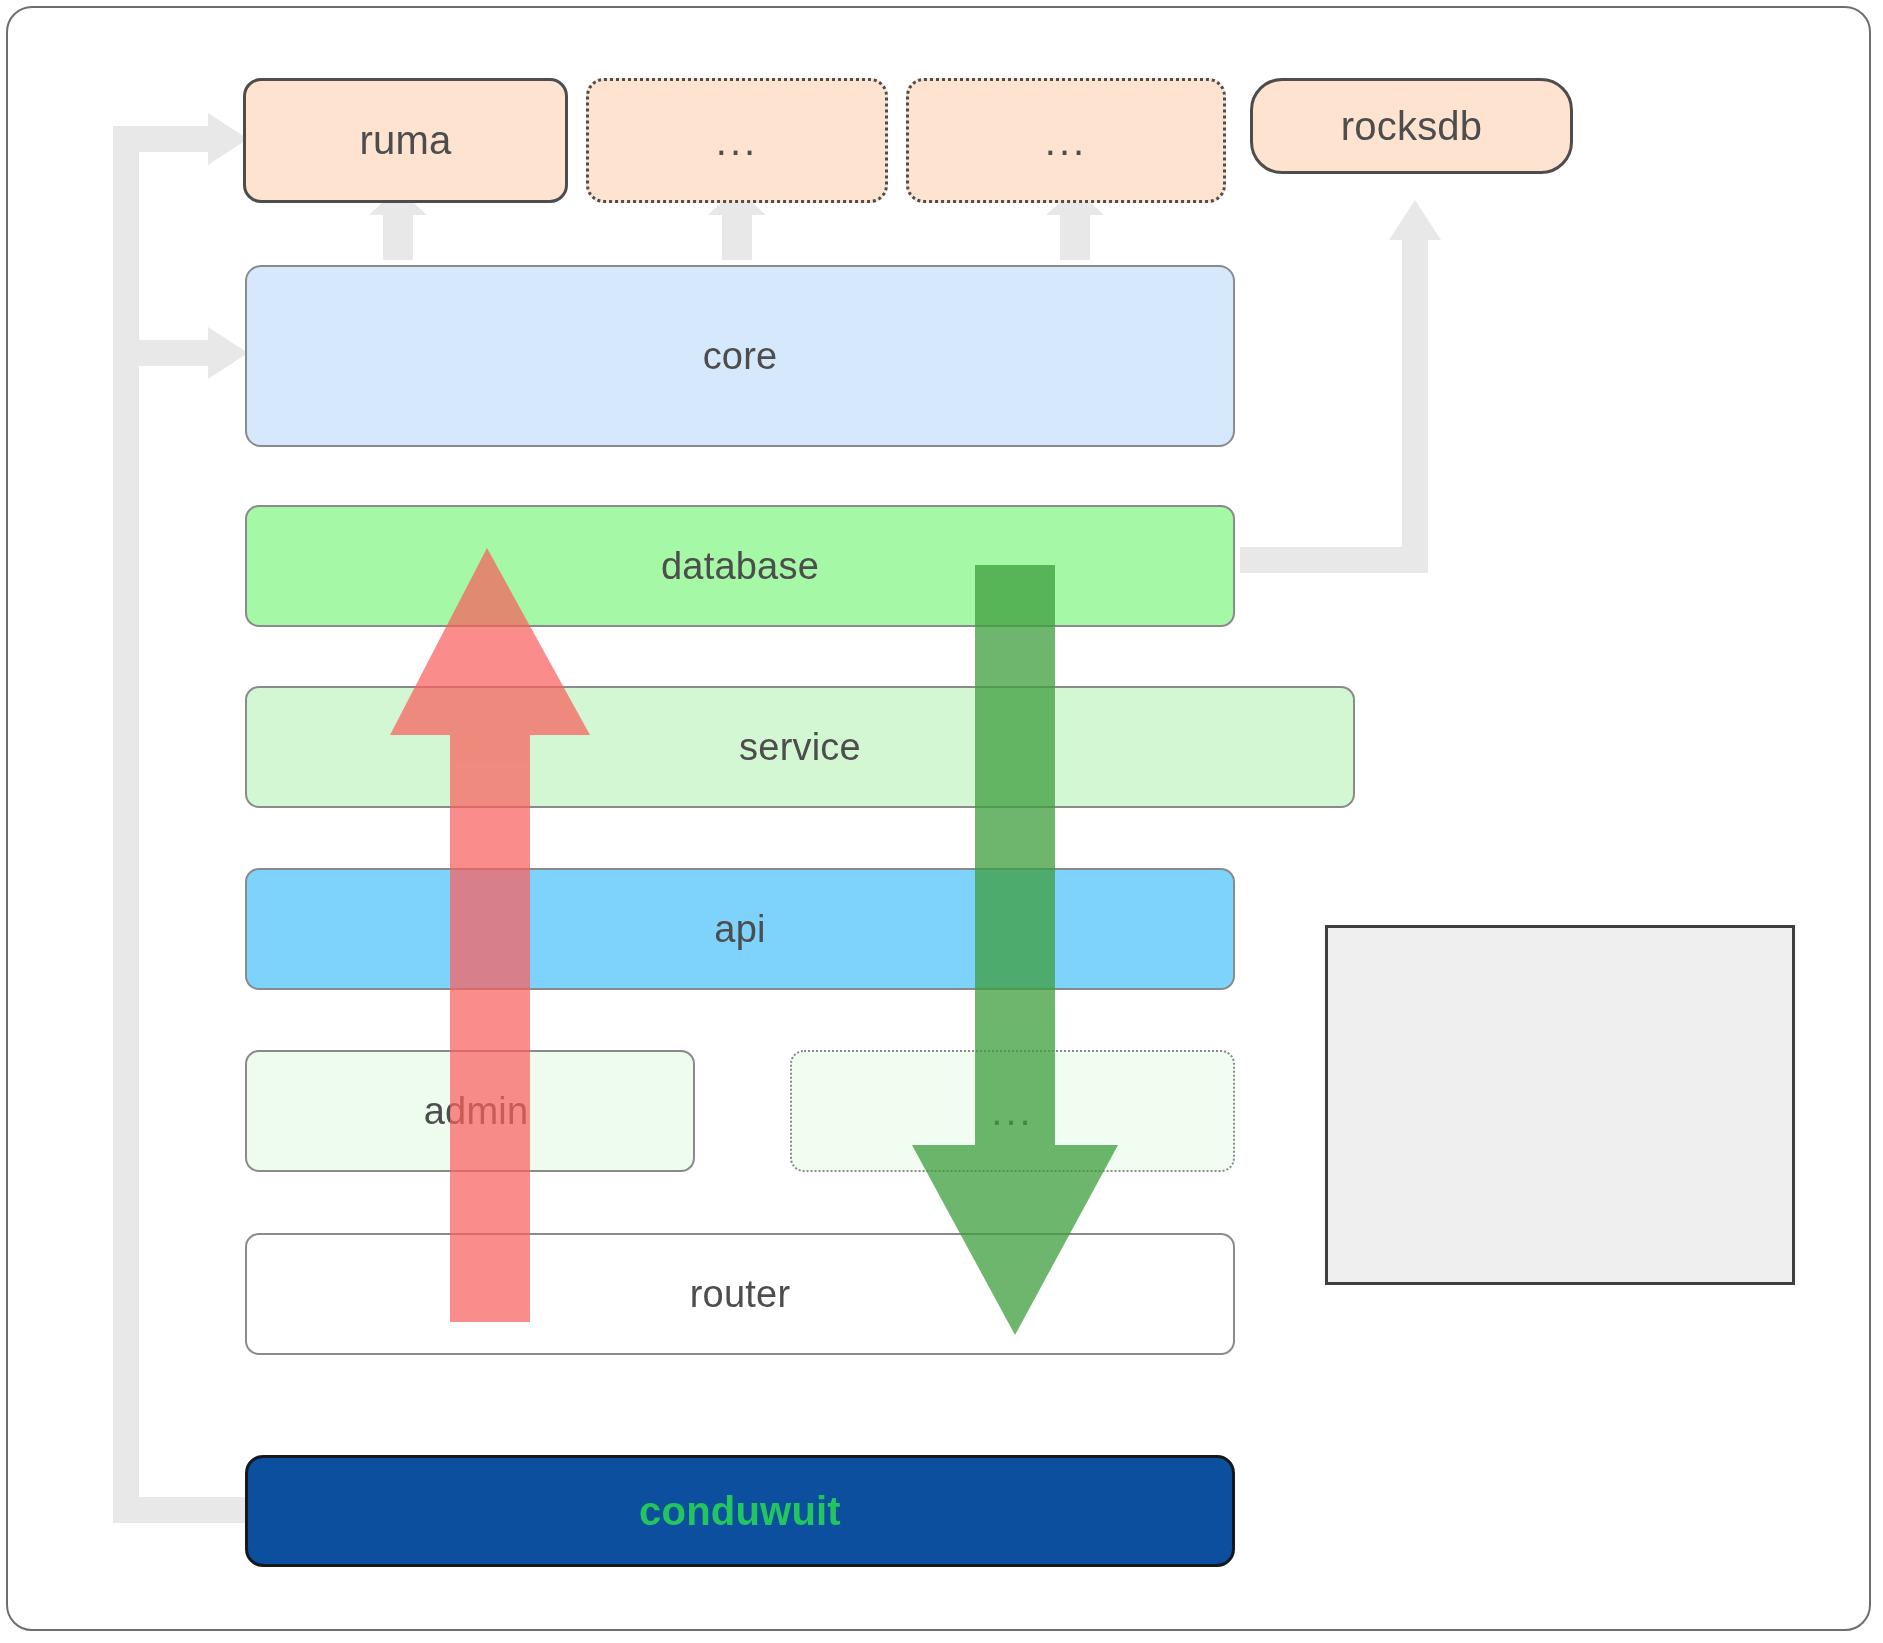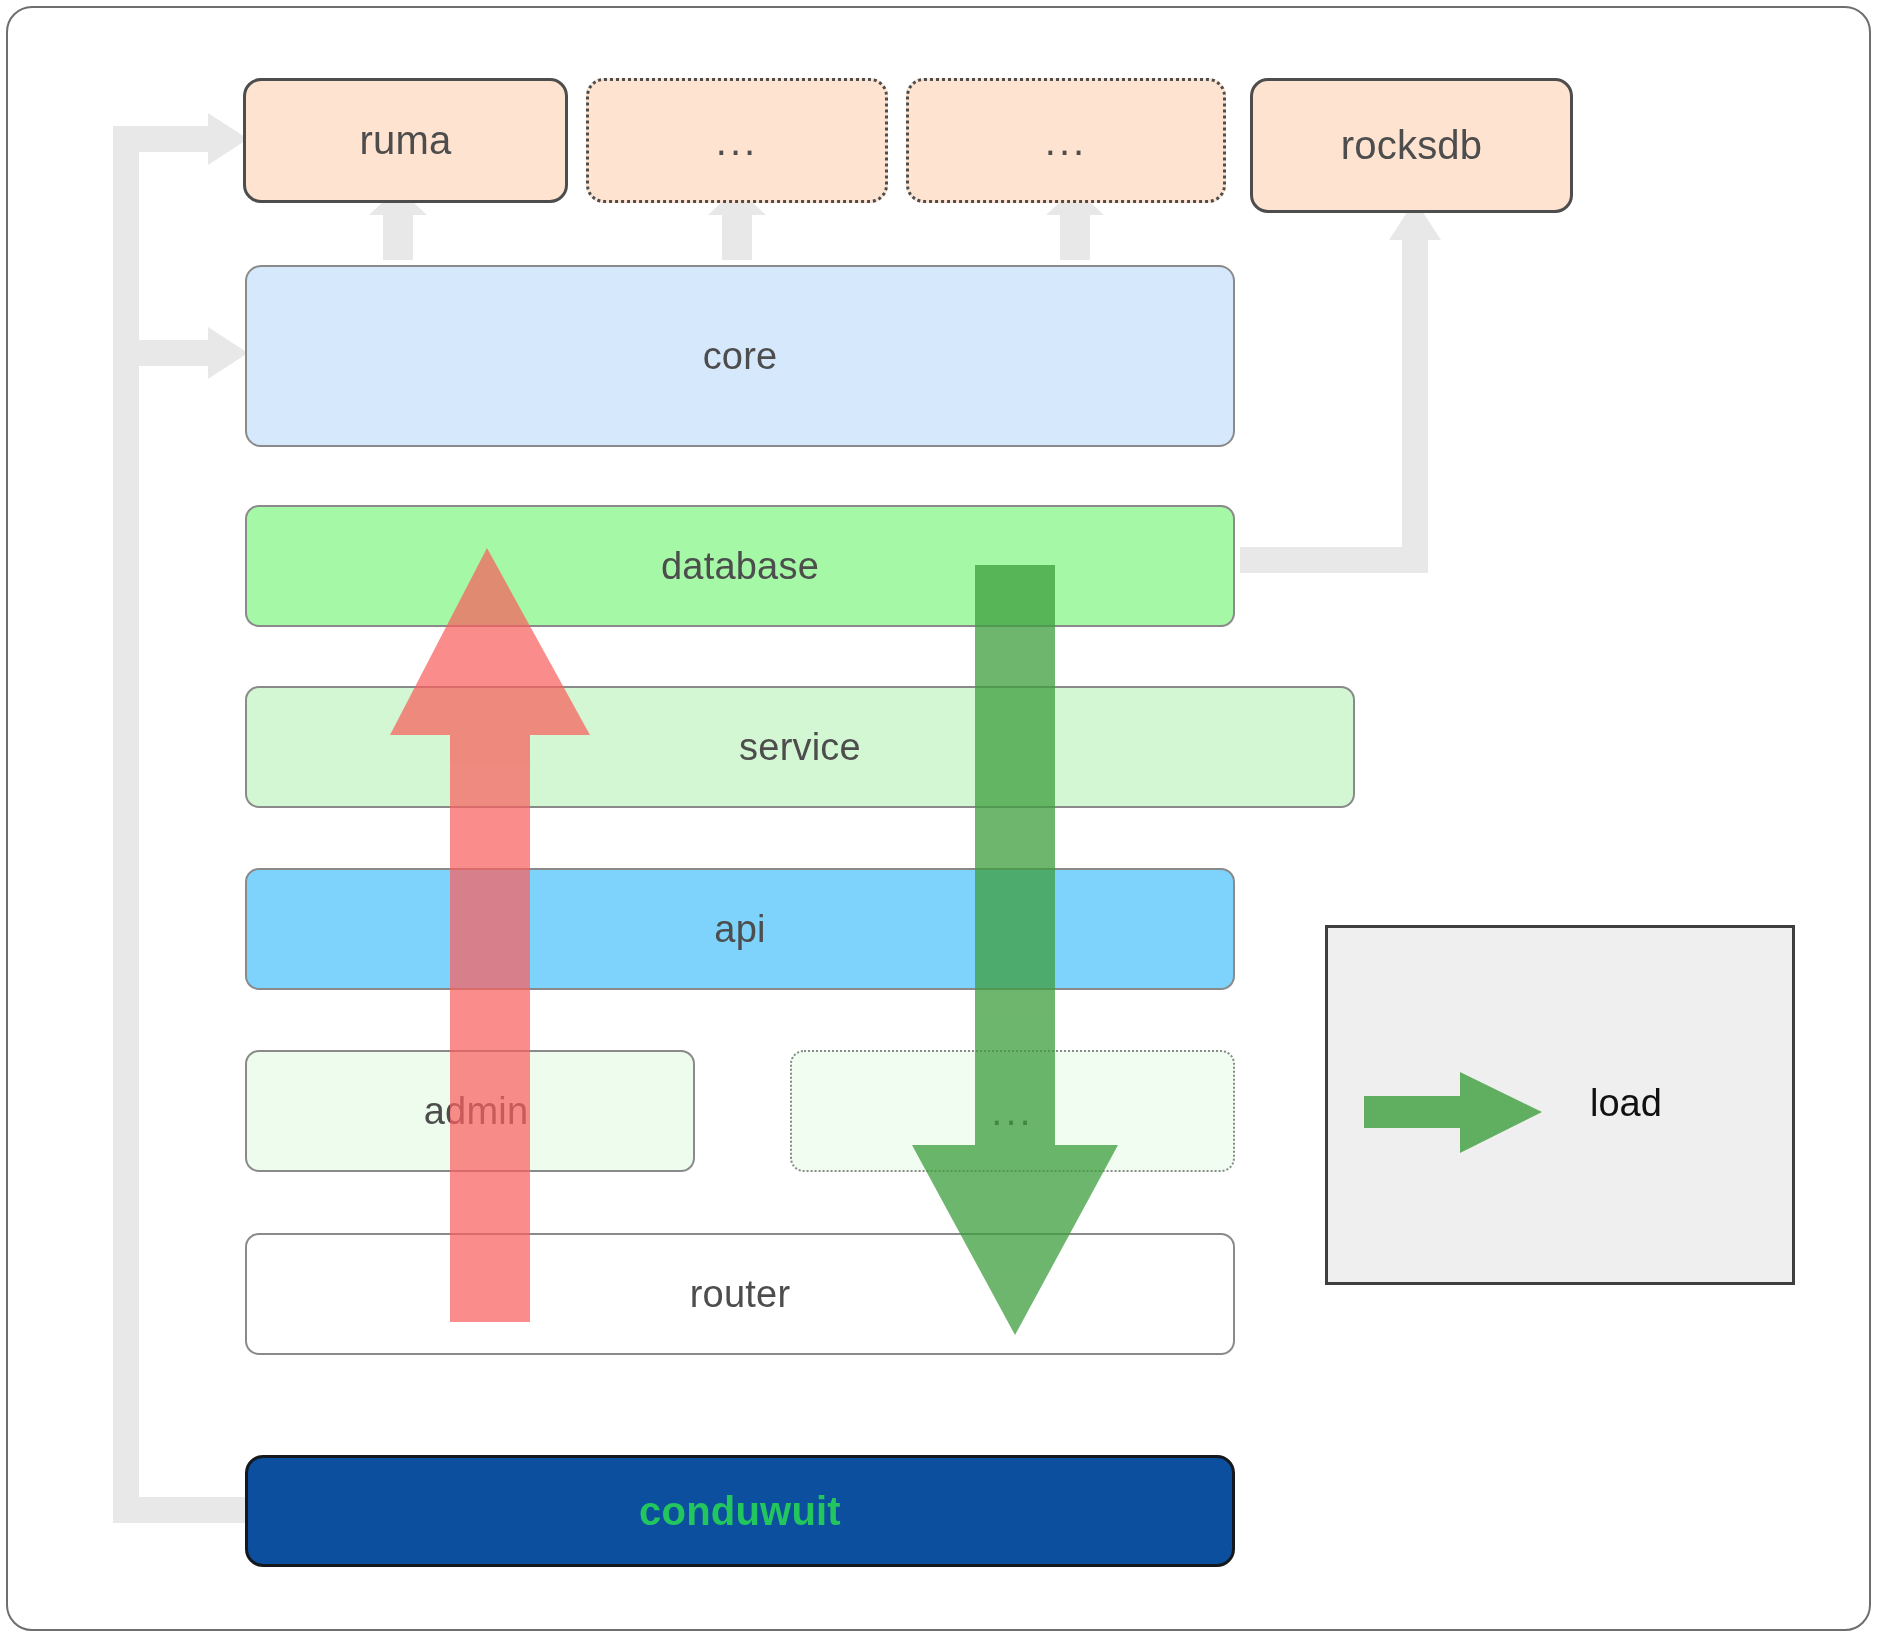--- a/index.html
+++ b/index.html
@@ -197,21 +197,21 @@
   </div>
 
   <div class="node dep-dotted" style="left:586px; top:78px; width:302px; height:125px;">
     <span class="dots">...</span>
   </div>
 
   <div class="node dep-dotted" style="left:906px; top:78px; width:320px; height:125px;">
     <span class="dots">...</span>
   </div>
 
-  <div class="node dep" style="left:1250px; top:78px; width:323px; height:135px;">
+  <div class="node dep" style="left:1250px; top:78px; width:323px; height:96px;border-radius:32px;">
     <span>rocksdb</span>
   </div>
 
   <div class="node core" style="left:245px; top:265px; width:990px; height:182px;">
     <span>core</span>
   </div>
 
   <div class="node db" style="left:245px; top:505px; width:990px; height:122px;">
     <span>database</span>
   </div>
@@ -248,25 +248,16 @@
     </g>
 
     <g opacity="0.72">
       <rect x="450" y="640" width="80" height="682" fill="#f9605f"></rect>
       <polygon points="390,735 590,735 487,548" fill="#f9605f"></polygon>
     </g>
   </svg>
 
   <div class="legend">
 
-    <div class="legend-row r1">
-      <svg class="legend-arrow" viewBox="0 0 200 105" xmlns="http://www.w3.org/2000/svg">
-        <g opacity="0.8">
-          <rect x="0" y="38" width="125" height="32" fill="#3d9e3d"></rect>
-          <polygon points="96,14 96,95 178,54" fill="#3d9e3d"></polygon>
-        </g>
-      </svg>
-      <span class="legend-label">load</span>
-    </div>
 
   </div>
 
 </div>
 
 </body></html>

